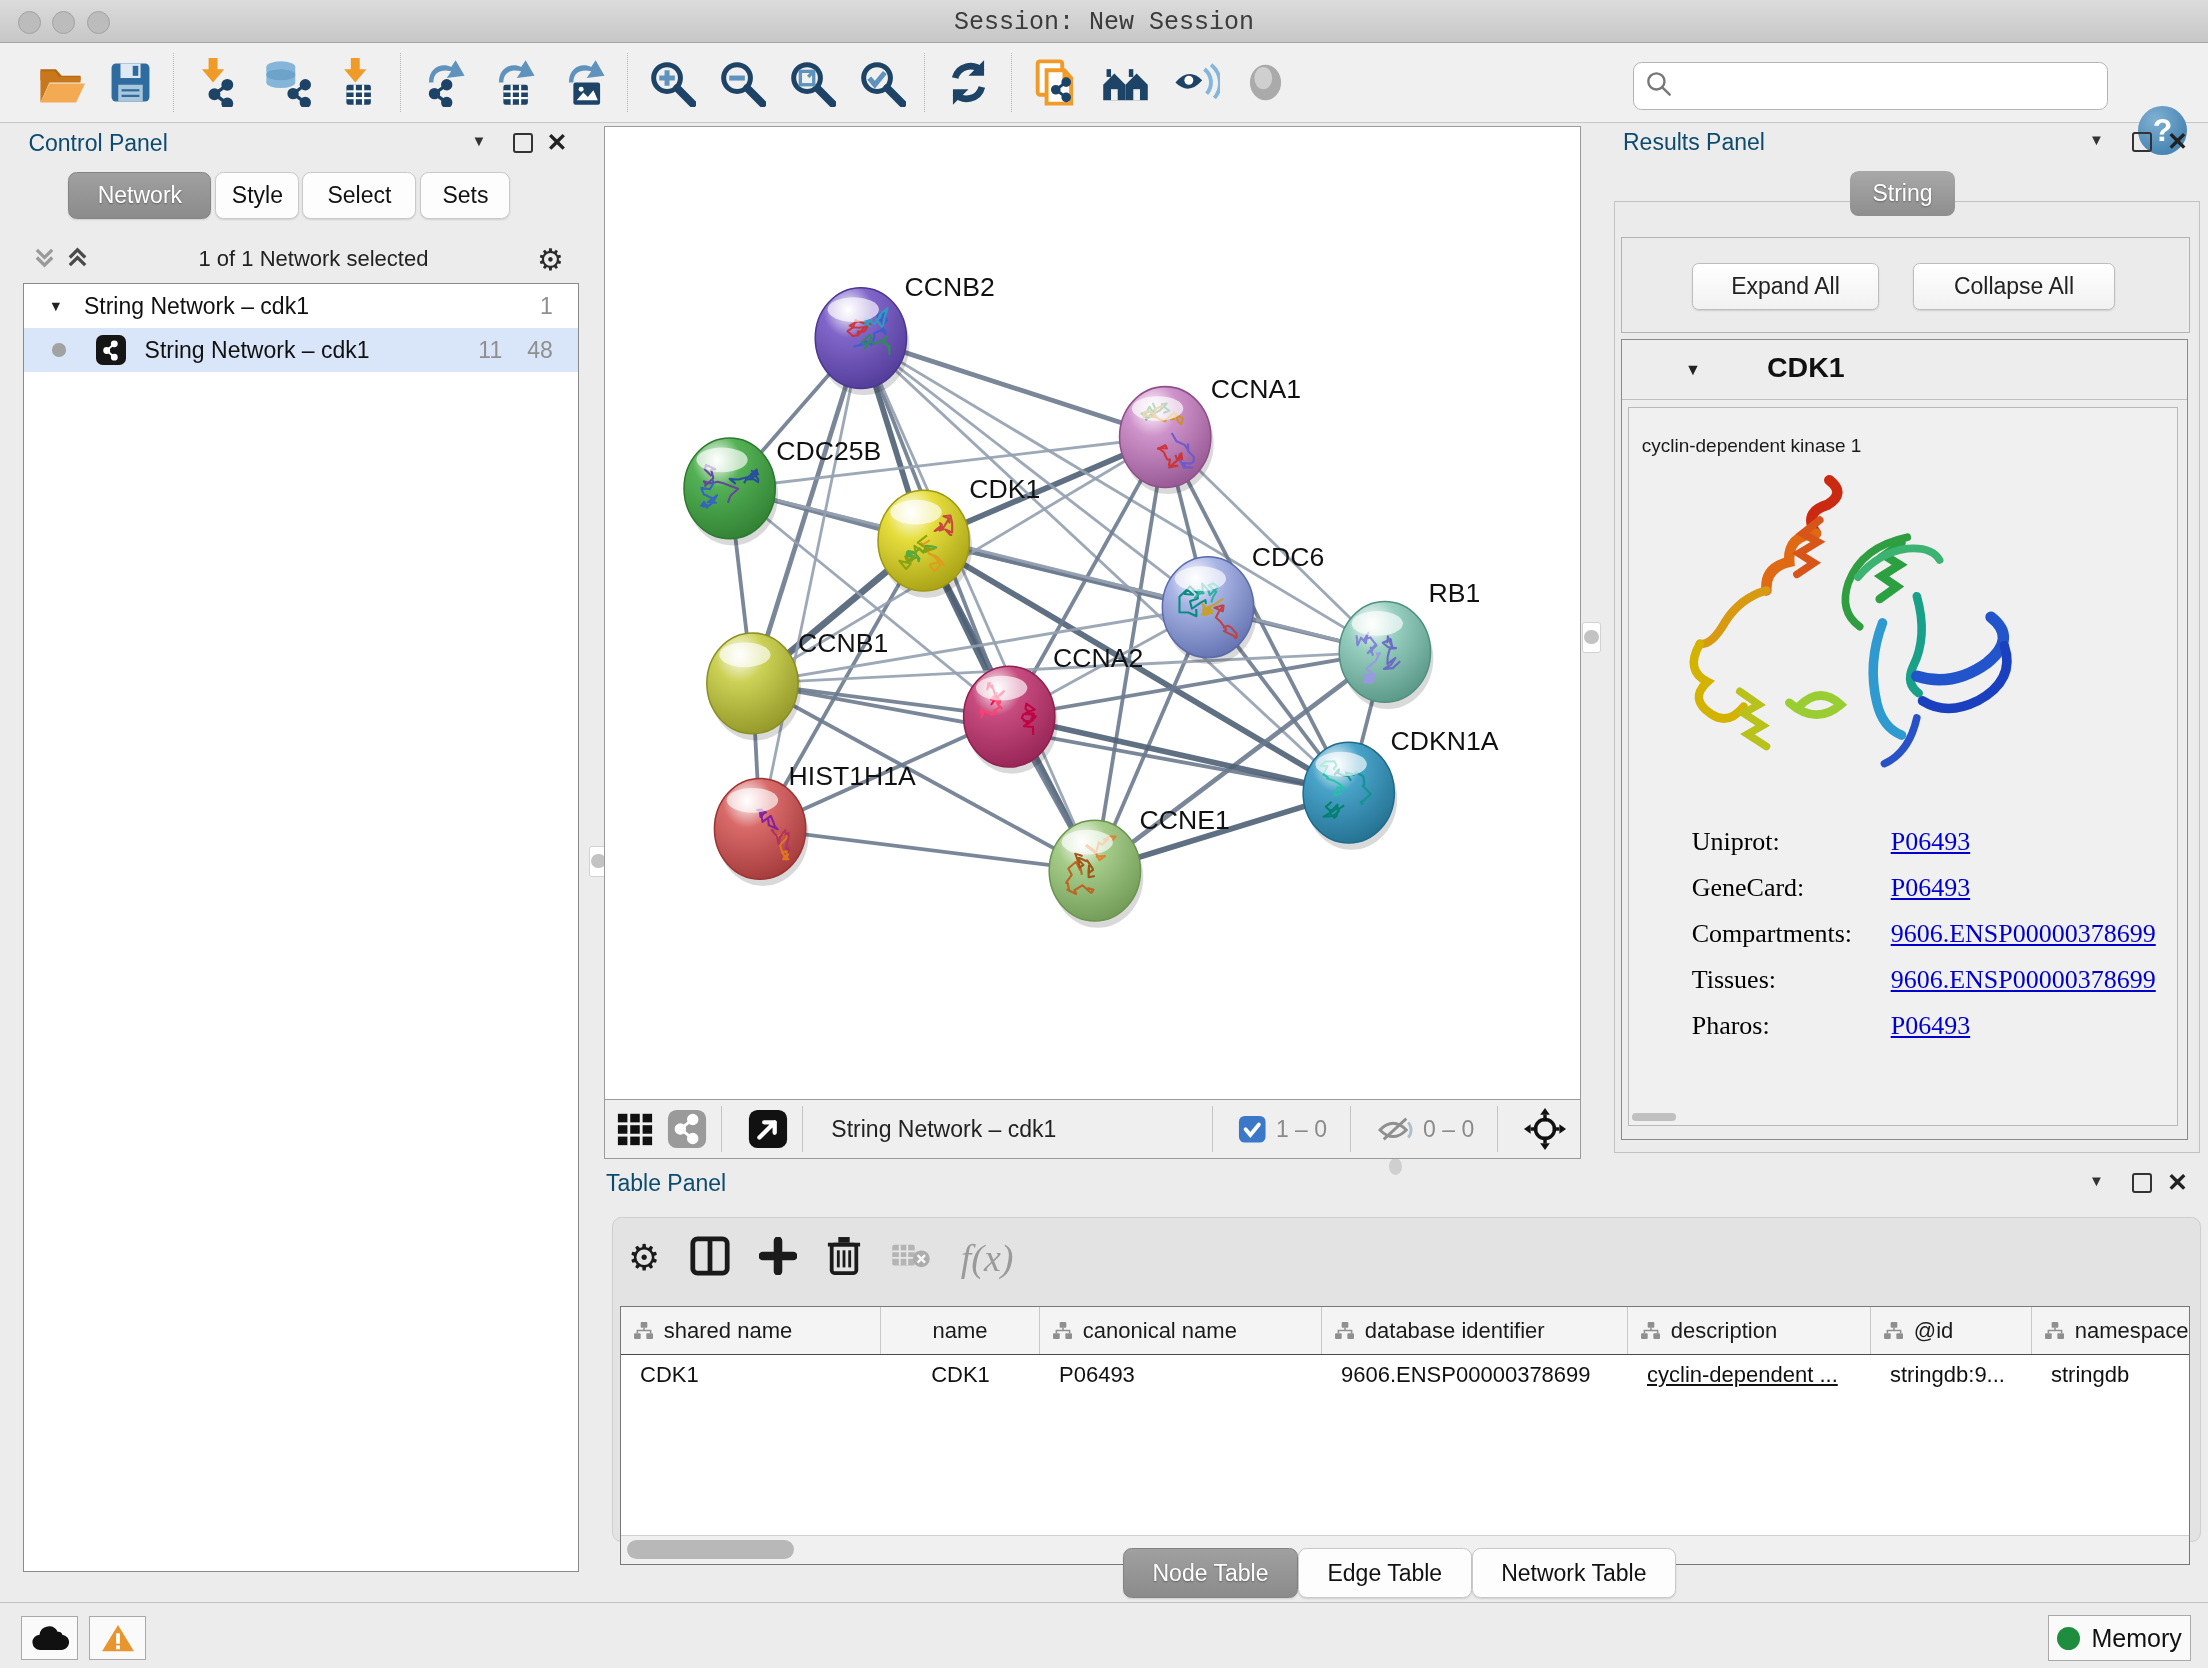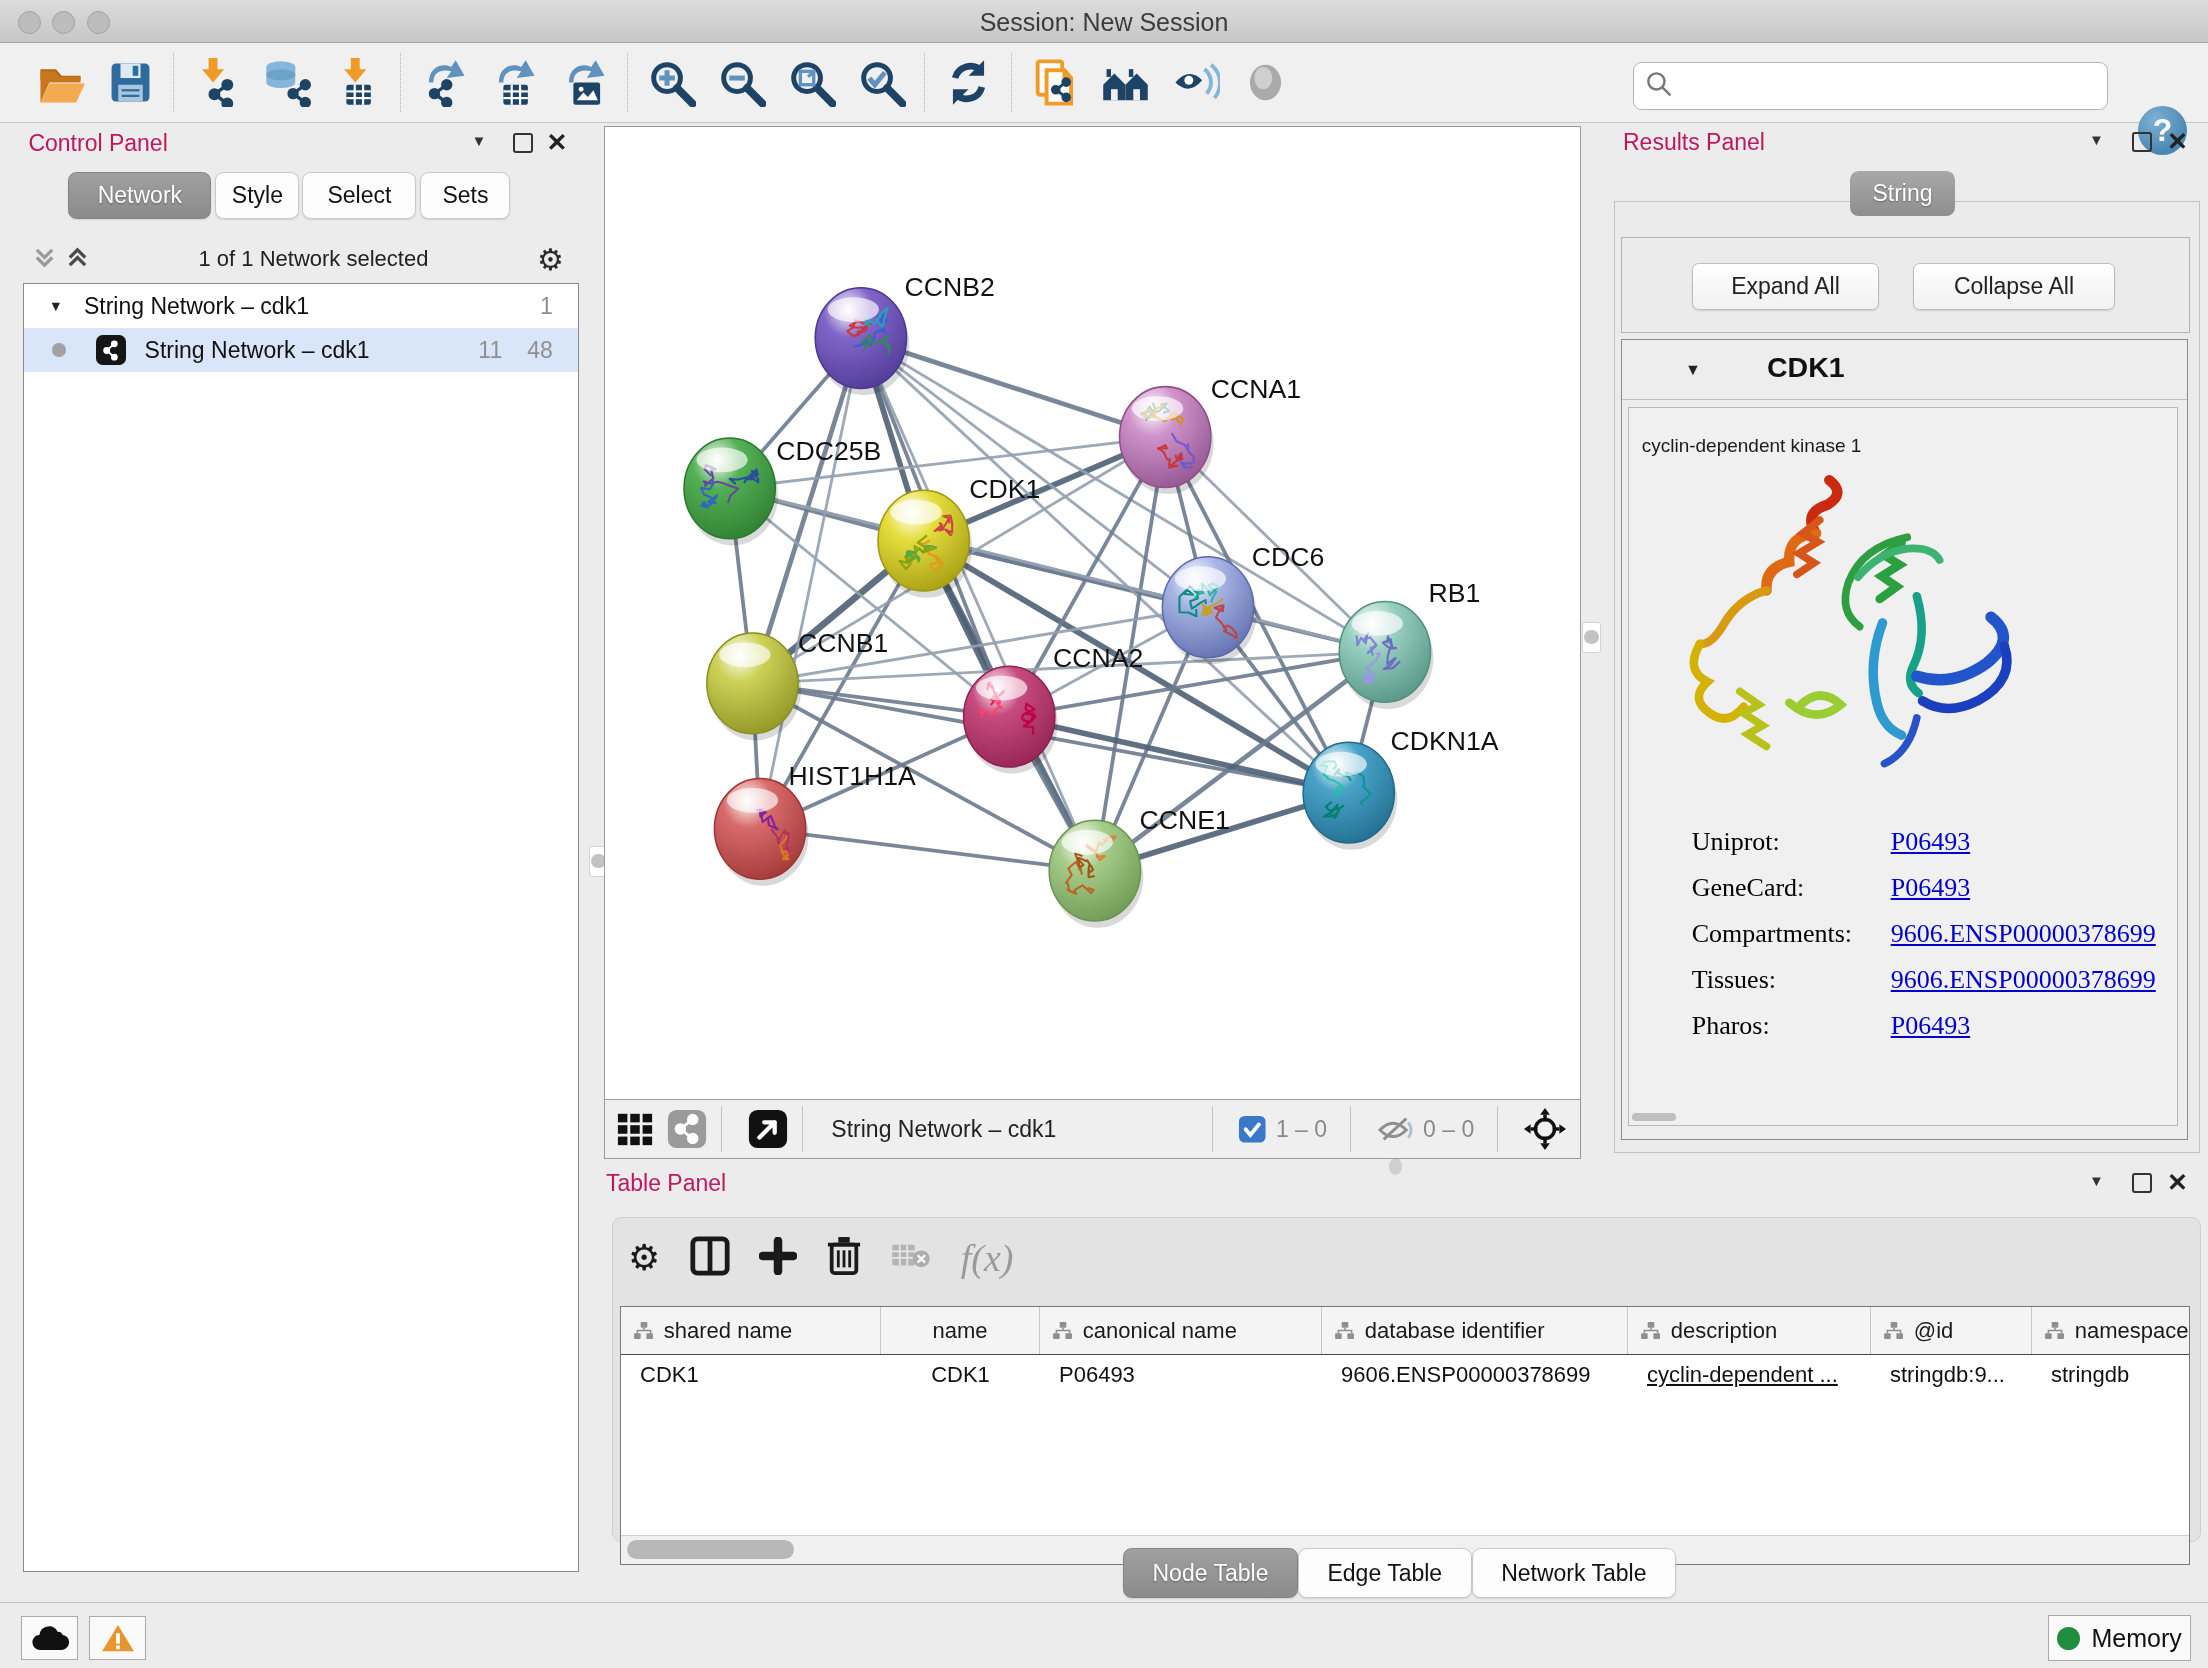--- a/index.html
+++ b/index.html
@@ -5,38 +5,38 @@
   html,body{margin:0;padding:0;background:#d8d8d8;}
   #app{position:relative;width:2208px;height:1668px;background:#ececec;overflow:hidden;
        font-family:"Liberation Sans",sans-serif;color:#1a1a1a;-webkit-font-smoothing:antialiased;}
   .abs{position:absolute;}
   
   #titlebar{position:absolute;left:0;top:0;width:2208px;height:42px;
     background:linear-gradient(#dcdcdc,#c7c7c7);border-bottom:1px solid #a6a6a6;}
   .traffic{position:absolute;top:10.5px;width:21px;height:21px;border-radius:50%;
     background:#bcbcbc;border:1px solid #a2a2a2;}
   #win-title{position:absolute;left:0;top:7.6px;width:100%;text-align:center;
-    font-size:25px;color:#3c3c3c;}
+    font-size:25px;color:#3c3c3c;font-family:Liberation Mono, monospace;}
   
   #toolbar{position:absolute;left:0;top:43px;width:2208px;height:79px;background:#f0f0f0;
     border-bottom:1px solid #c6c6c6;}
   #toolbar-groups{position:absolute;left:25px;top:7.6px;height:63px;display:flex;align-items:center;}
   .tool-btn{width:70px;height:61px;display:flex;align-items:center;justify-content:center;}
   .tool-btn svg{width:49px;height:49px;}
   .tool-sep{width:1px;height:59px;margin:0 7.6px;border-left:1.9px dotted #b5b5b5;}
   #searchbox{position:absolute;left:1633px;top:19px;width:473px;height:46px;background:#fff;
     border:1.9px solid #b4b4b4;border-radius:8.6px;display:flex;align-items:center;}
   #searchbox input{border:none;outline:none;font-size:23px;flex:1;background:transparent;
     font-family:"Liberation Sans",sans-serif;}
   #search-glyph{margin:0 7.6px 0 11.4px;}
   #help-circle{position:absolute;left:2138px;top:63px;width:49px;height:49px;border-radius:50%;
     background:radial-gradient(circle at 35% 28%,#7fb0d2,#4a87b4 70%);color:#fff;font-weight:bold;
     font-size:32px;display:flex;align-items:center;justify-content:center;}
   
-  .panel-title{font-size:23px;color:#be185d;}
+  .panel-title{font-size:23px;color:#0c4a6e;}
   .hdr-caret{font-size:15px;color:#333;}
   .hdr-float{width:16px;height:16px;border:2.4px solid #333;border-radius:2.9px;}
   .hdr-close{font-size:25px;font-weight:bold;color:#222;line-height:1;}
   
   #control-panel{position:absolute;left:11.4px;top:122px;width:577px;height:1480px;}
   .cp-tab{position:absolute;top:50px;height:45px;border-radius:8.6px;font-size:23px;
     display:flex;align-items:center;justify-content:center;background:#fdfdfd;
     border:1px solid #c9c9c9;color:#111;box-shadow:0 1px 1.9px rgba(0,0,0,.12);}
   .cp-tab.active{background:linear-gradient(#a0a0a0,#8b8b8b);color:#fff;border:1px solid #848484;
     text-shadow:0 1px 1.9px rgba(0,0,0,.35);}

